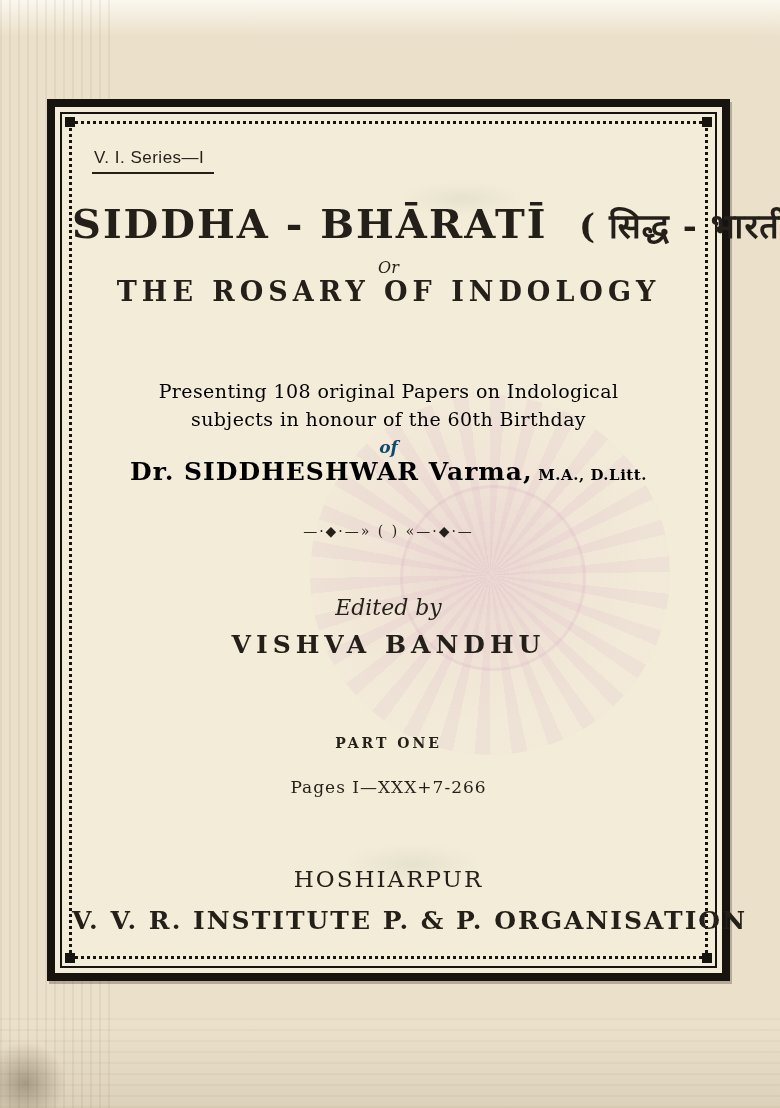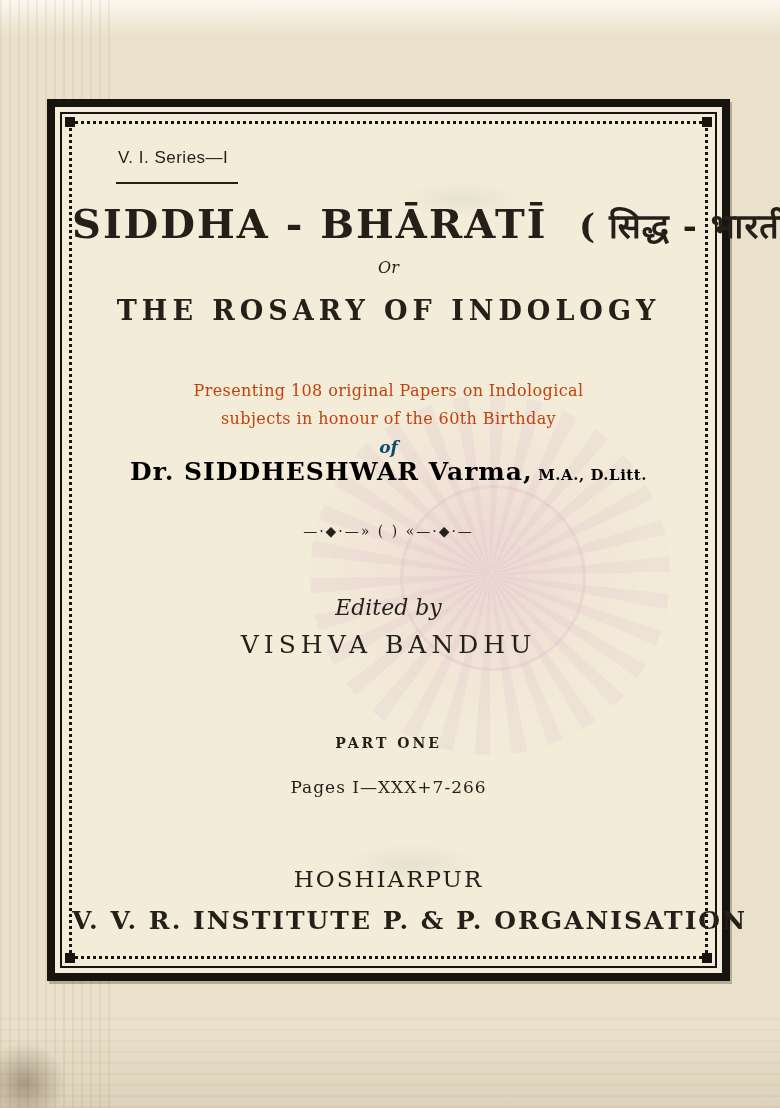--- a/index.html
+++ b/index.html
@@ -64,44 +64,44 @@
     position:absolute; pointer-events:none; border-radius:50%;
     background:radial-gradient(closest-side, rgba(120,140,110,0.10), rgba(120,140,110,0) 70%);
   }
 
   
   .row-center { position:absolute; left:0; right:0; text-align:center; }
 
   .hdr-left {
     position:absolute; left:20px; top:24px;
     font-family:"Liberation Sans", sans-serif; font-size:17px; letter-spacing:0.5px;
-    border-bottom:2px solid #241f18; padding:0 10px 14px 2px;margin-left:24px;
+    border-bottom:2px solid #241f18; padding:0 10px 4px 2px;
   }
   .hdr-right {
     position:absolute; right:14px; top:20px;
     font-size:17px; border-bottom:2px solid #241f18; padding:0 2px 5px 2px;
   }
 
   .title-row { top:76px; font-weight:bold; white-space:nowrap; }
   .title-latin { font-size:40px; letter-spacing:2px; }
   .title-dev   { font-size:34px; margin-left:26px; letter-spacing:1px; }
 
   .or-row { top:134px; font-size:16px; font-style:italic; }
-  .subtitle-row { top:171px; font-size:27px; font-weight:bold; letter-spacing:5px; }
+  .subtitle-row { top:152px; font-size:27px; font-weight:bold; letter-spacing:5px; }
 
-  .dedication { top:253px; color:#c2410c; font-size:16px; line-height:28px; letter-spacing:0.4px; }
+  .dedication { top:253px; color:#000000; font-size:19px; line-height:28px; letter-spacing:0.4px; }
   .of-row { top:313px; color:#0c4a6e; font-size:17px; font-style:italic; font-weight:bold; }
   .honoree-row { top:333px; color:#000000; font-weight:bold; white-space:nowrap; }
   .honoree-name { font-size:25px; letter-spacing:1px; }
   .honoree-deg  { font-size:15px; letter-spacing:0.5px; }
 
   .divider-row { top:399px; font-size:14px; letter-spacing:2px; }
 
   .edited-row { top:471px; font-size:22px; font-style:italic; }
-  .editor-row { top:506px; font-size:25px; font-weight:normal; letter-spacing:5px; }
+  .editor-row { top:506px; font-size:25px; font-weight:bold; letter-spacing:5px; }
 
   .part-row  { top:611px; font-size:14px; font-weight:bold; letter-spacing:3px; }
   .pages-row { top:653px; font-size:17px; letter-spacing:1px; }
 
   .city-row      { top:742px; font-size:23px; letter-spacing:2px; }
   .publisher-row { top:782px; font-size:25px; font-weight:bold; letter-spacing:2px; white-space:nowrap; }
 </style>
 </head>
 <body>
 

